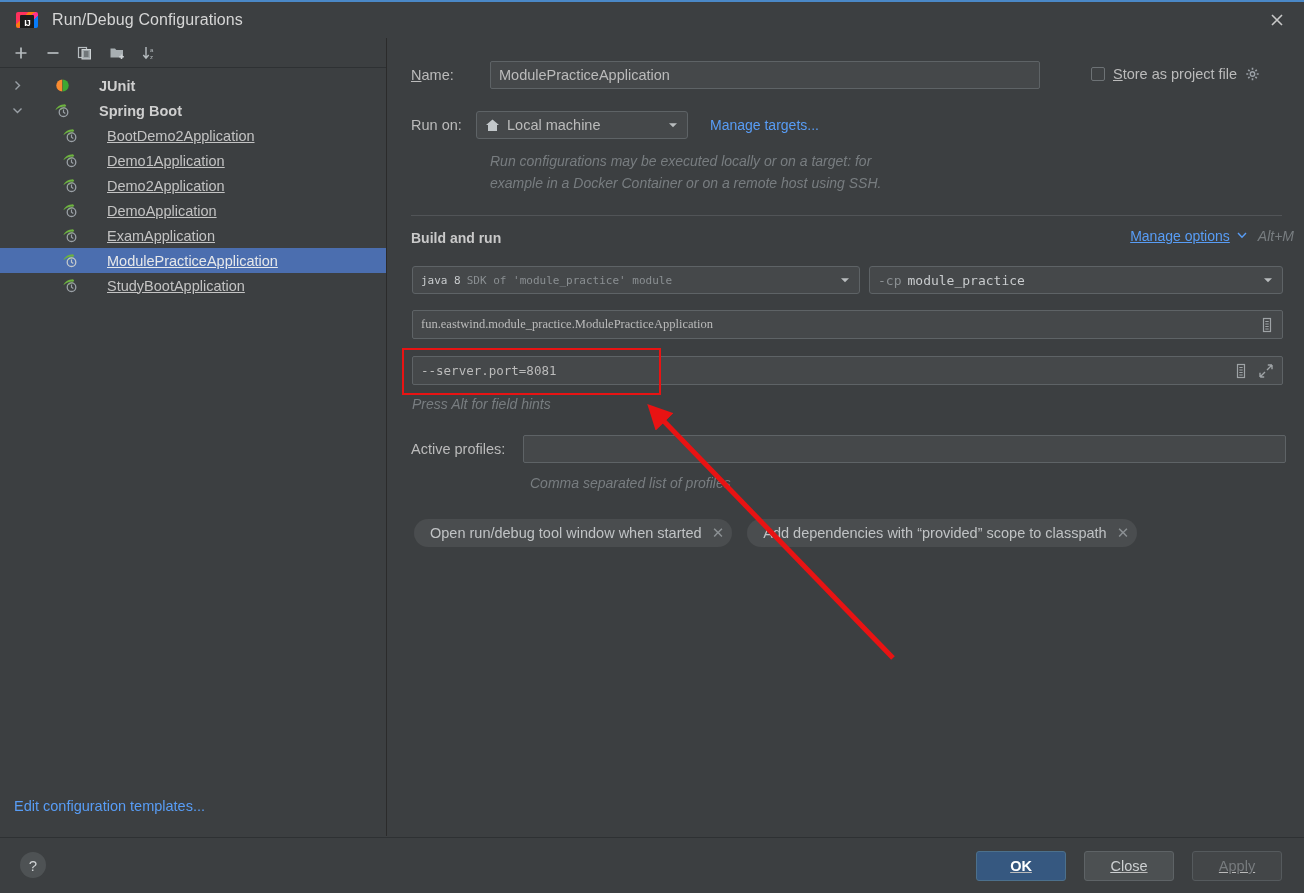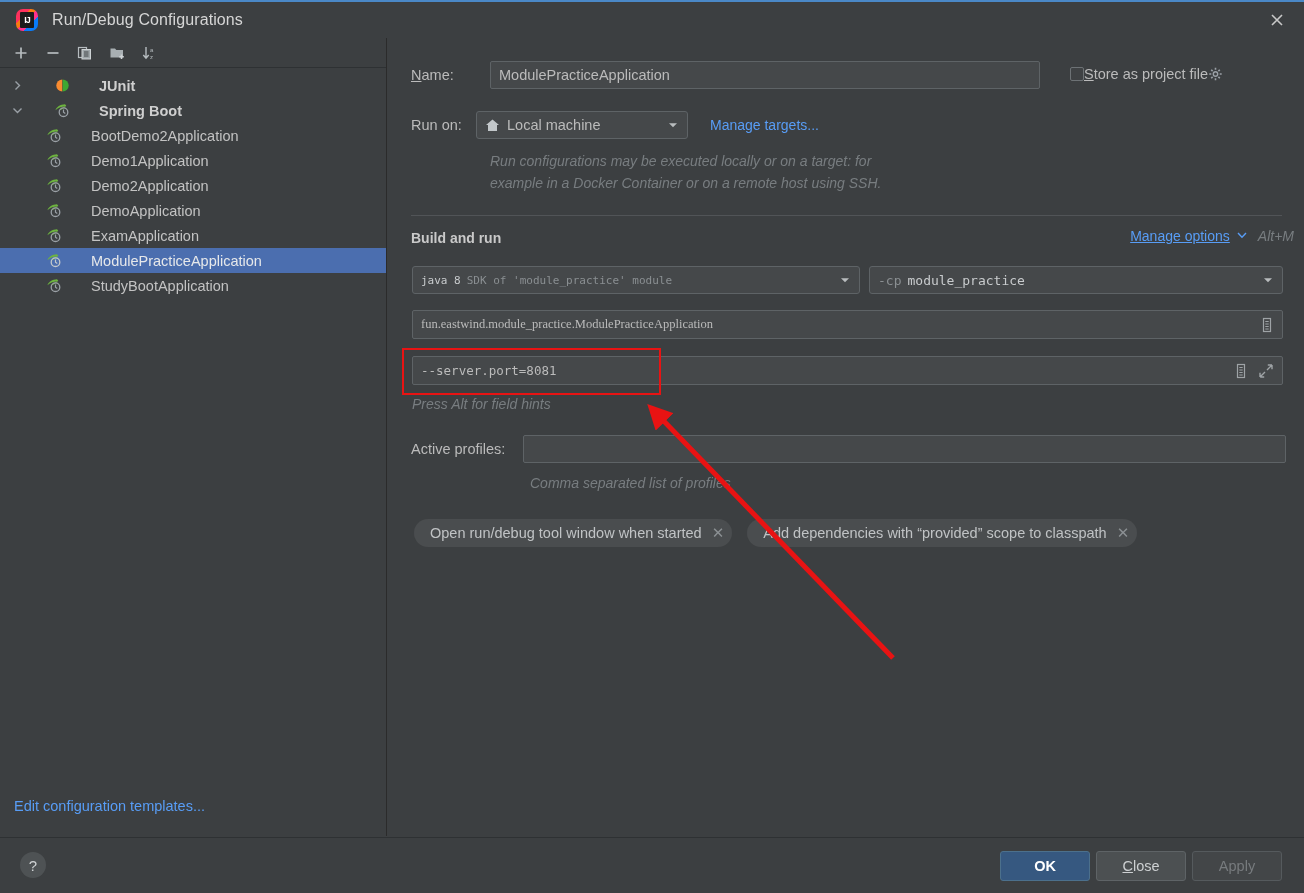--- a/index.html
+++ b/index.html
@@ -19,22 +19,22 @@
   }
 
   
   .titlebar {
     position: absolute; left: 0; top: 0; width: 1304px; height: 38px;
     background: #3c3f41;
     border-top: 2px solid #4a88c7;
     display: flex; align-items: center;
   }
   .titlebar .ij-logo {
-    width: 22px; height: 22px; margin-left: 16px; margin-right: 14px;
-    border-radius: 7px; position: relative; overflow: hidden;
+    width: 22px; height: 16px; margin-left: 16px; margin-right: 14px;
+    border-radius: 2px; position: relative; overflow: hidden;
     background:
       linear-gradient(135deg, #fe315d 0%, #fe315d 34%, #f97a12 34%, #f97a12 50%, #ff318c 50%, #ff318c 68%, #087cfa 68%, #087cfa 100%);
   }
   .titlebar .ij-logo::after {
     content: ""; position: absolute; left: 4px; top: 3px;
     width: 14px; height: 16px; background: #1b1b1b; border-radius: 1px;
   }
   .titlebar .ij-logo .ij-letters {
     position: absolute; left: 0; top: 0; width: 22px; height: 22px;
     color: #fff; font-size: 9px; font-weight: bold;
@@ -65,21 +65,21 @@
   .tb-btn {
     width: 26px; height: 24px; display: flex; align-items: center; justify-content: center;
     color: #a9b0b3;
   }
   .tree { padding-top: 5px; }
   .tree-row {
     height: 25px; display: flex; align-items: center; padding-left: 8px;
     font-size: 14.5px; color: #c3c3c3; white-space: nowrap; gap: 24px;
   }
   .tree-row.group { font-weight: bold; color: #cfcfcf; }
-  .tree-row.child { padding-left: 44px; }
+  .tree-row.child { padding-left: 60px; text-decoration: underline; }
   .tree-row.selected { background: #4b6eaf; color: #e6e8ea; }
   .twisty {
     width: 18px; display: inline-flex; align-items: center; justify-content: center;
     color: #9aa0a6; margin-right: 2px;
   }
   .node-icon {
     width: 20px; height: 18px; margin-right: 3px;
     display: inline-flex; align-items: center; justify-content: center;
   }
   .edit-templates {
@@ -331,21 +331,21 @@
     <div class="edit-templates">Edit configuration templates...</div>
   </div>
 
   <div class="right-panel">
 
     <div class="row" style="position:absolute; left:23px; top:23px; width:870px;">
       <span class="lbl" style="width:57px;"><u>N</u>ame:</span>
       <div class="txt-input" style="width:550px; margin-left:22px;">ModulePracticeApplication</div>
     </div>
 
-    <div class="row" style="position:absolute; left:682px; top:28px; ">
+    <div class="row" style="position:absolute; left:703px; top:28px; gap:8px;">
       <span class="cb"></span>
       <span class="lbl"><u>S</u>tore as project file</span>
       <span class="fieldicon">
         <svg width="15" height="15" viewBox="0 0 15 15">
           <circle cx="7.5" cy="7" r="2.2" fill="none" stroke="#9aa0a6" stroke-width="1.4"></circle>
           <path d="M7.5 0.8 v2 M7.5 11.2 v2 M1.3 7 h2 M11.7 7 h2 M3.2 2.7 l1.4 1.4 M10.4 9.9 l1.4 1.4 M11.8 2.7 l-1.4 1.4 M4.6 9.9 l-1.4 1.4" stroke="#9aa0a6" stroke-width="1.6"></path>
         </svg>
       </span>
     </div>
 
@@ -451,21 +451,21 @@
         <span>Add dependencies with “provided” scope to classpath</span>
         <span class="x">✕</span>
       </div>
     </div>
   </div>
 
   <div class="bottom-bar">
     <div class="help-btn">
       <span>?</span>
     </div>
-    <div class="row" style="position:absolute; right:22px; top:13px; gap:6px;">
+    <div class="row" style="position:absolute; right:22px; top:13px; gap:18px;text-decoration:underline;">
       <div class="btn primary">OK</div>
       <div class="btn"><u>C</u>lose</div>
       <div class="btn disabled">Apply</div>
     </div>
   </div>
 
   <div class="anno-rect" style="left:402px; top:348px; width:259px; height:47px;"></div>
 
   <svg class="anno-arrow" width="1304" height="893">
     <defs>

